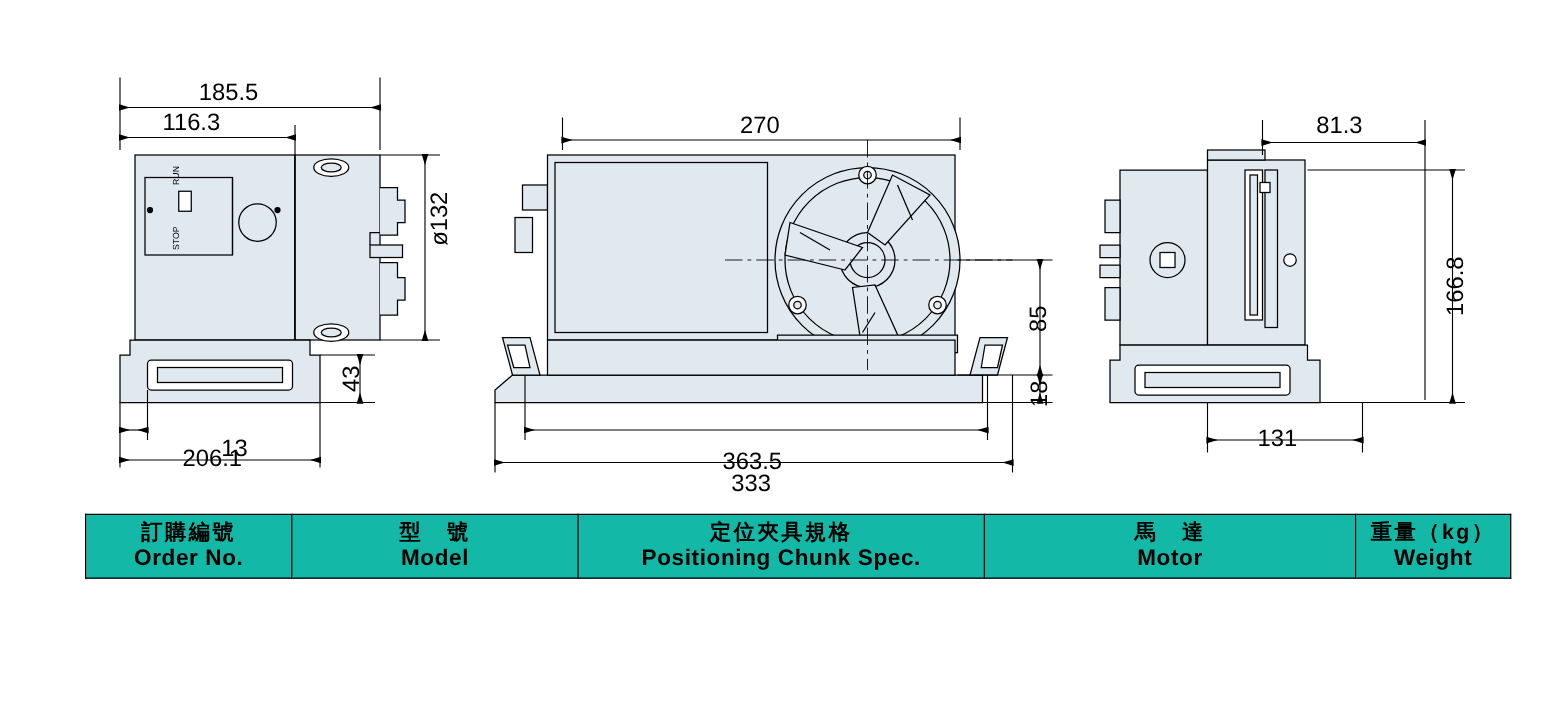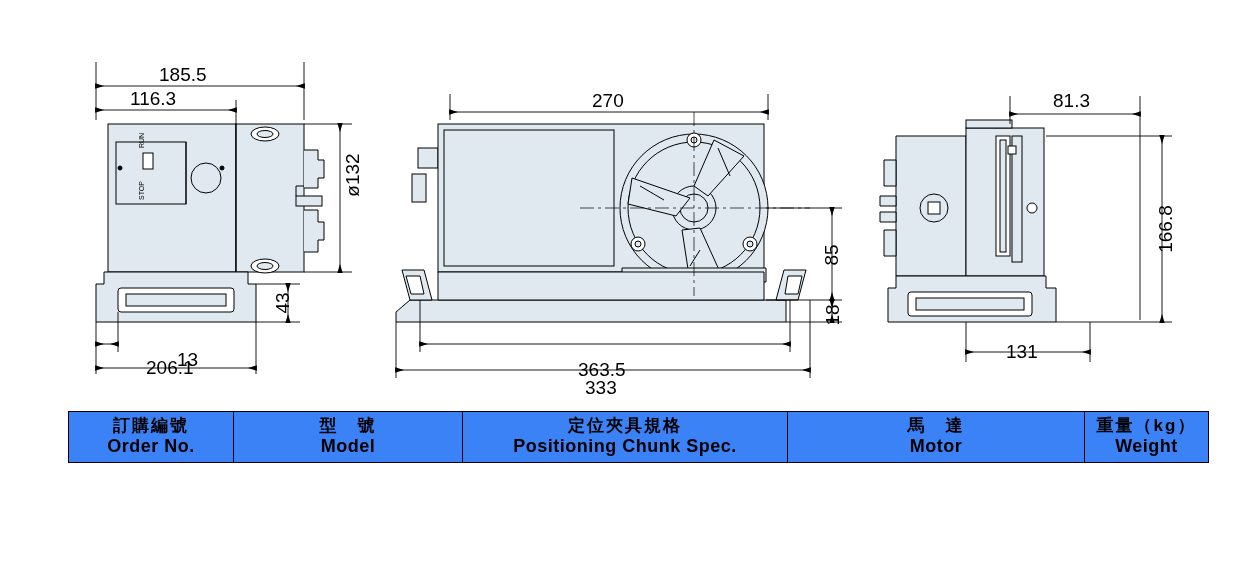--- a/index.html
+++ b/index.html
@@ -34,21 +34,21 @@
   }
   .spec-table td{
     border:1px solid #000;
     text-align:center;
     vertical-align:middle;
     padding:2px 3px;
     font-size:17px;
     line-height:1.18;
   }
   .spec-table .hdr td{
-    background:#3b82f6;
+    background:#14b8a6;
     height:46px;
     font-weight:bold;
   }
   .hdr .cn{
     font-size:17px;
     letter-spacing:2px;
     display:block;
     font-weight:bold;
   }
   .hdr .en{

